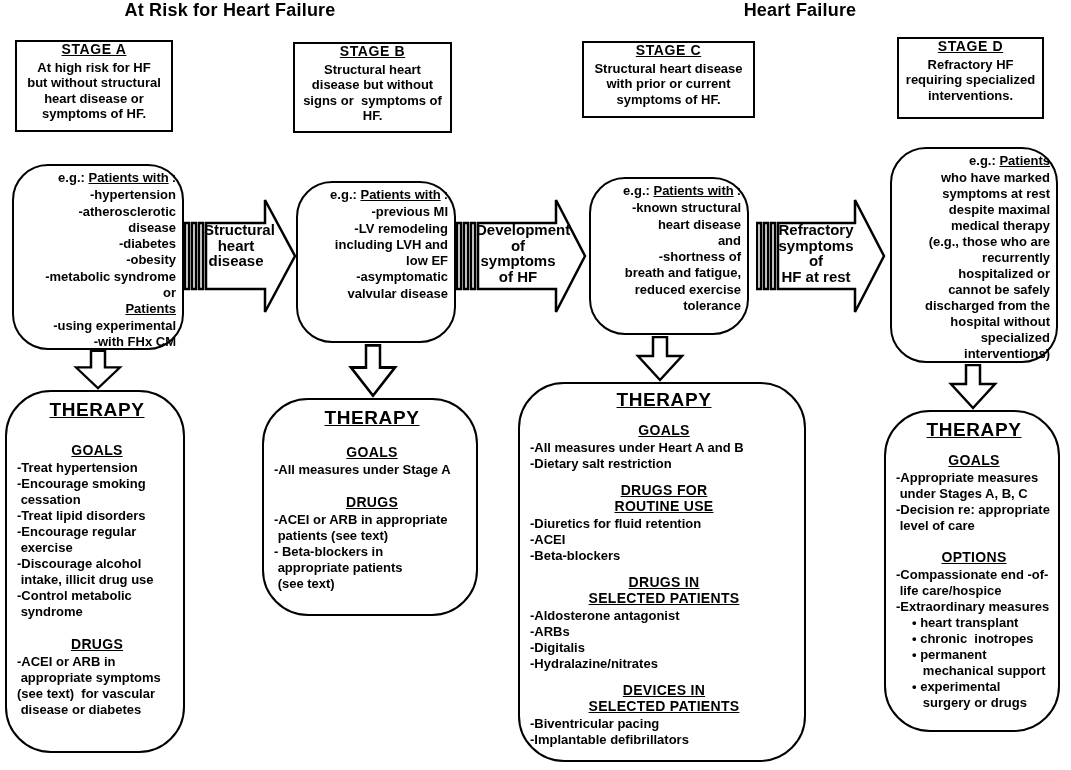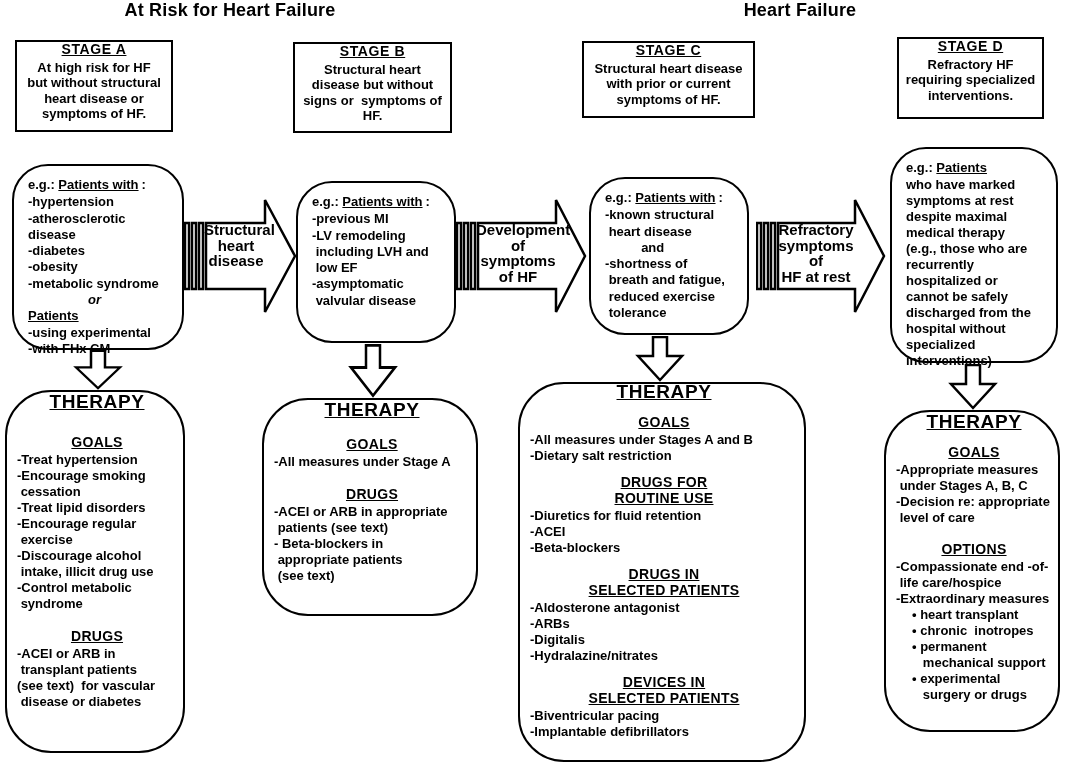--- a/index.html
+++ b/index.html
@@ -16,25 +16,25 @@
     position:absolute; border:2.5px solid #000; background:#fff;
     text-align:center; font-size:13px; line-height:15.5px; padding-top:0;
     box-sizing:border-box;
   }
   .stage-title { font-size:14px; text-decoration:underline; letter-spacing:0.6px; margin-bottom:2px; }
 
   .round {
     position:absolute; border:2.5px solid #000; background:#fff;
     box-sizing:border-box; font-size:13px; line-height:16.3px;
   }
-  .eg { border-radius:36px; padding:11px 6px 0 14px; }
+  .eg { border-radius:36px; padding:4px 6px 0 14px;text-align:right; }
   .eg-head { margin-bottom:1px; }
-  .or-line { font-style:italic; margin-left:60px; }
-
-  .therapy { border-radius:46px; padding:0 6px 0 10px; line-height:16px; }
+  .or-line { margin-left:60px; }
+
+  .therapy { border-radius:46px; padding:8px 6px 0 10px; line-height:16px; }
   .therapy-title { font-size:19px; text-align:center; text-decoration:underline; letter-spacing:0.6px; margin-top:2px; }
   .sec-head { font-size:14px; text-align:center; text-decoration:underline; white-space:pre-line; margin-top:20px; margin-bottom:2px; letter-spacing:0.3px; }
   .sec-body { white-space:pre-wrap; }
   .bullets { margin-left:16px; white-space:pre-wrap; }
 
   .arrow-svg { position:absolute; }
   .arrow-label {
     position:absolute; font-size:15px; line-height:15.5px; text-align:center;
     white-space:pre-line;
   }
@@ -176,41 +176,41 @@
  cessation
 -Treat lipid disorders
 -Encourage regular
  exercise
 -Discourage alcohol
  intake, illicit drug use
 -Control metabolic
  syndrome</div>
     <div class="sec-head" style="margin-top:16px;">DRUGS</div>
     <div class="sec-body">-ACEI or ARB in
- transplant patients
+ appropriate symptoms
 (see text)  for vascular
  disease or diabetes</div>
   </div>
 
   <div class="round therapy" style="left:262px; top:398px; width:216px; height:218px;">
     <div class="therapy-title">THERAPY</div>
     <div class="sec-head" style="margin-top:18px;">GOALS</div>
     <div class="sec-body">-All measures under Stage A</div>
     <div class="sec-head" style="margin-top:16px;">DRUGS</div>
     <div class="sec-body">-ACEI or ARB in appropriate
  patients (see text)
 - Beta-blockers in
  appropriate patients
  (see text)</div>
   </div>
 
   <div class="round therapy" style="left:518px; top:382px; width:288px; height:380px;">
     <div class="therapy-title" style="margin-top:0;">THERAPY</div>
     <div class="sec-head" style="margin-top:14px;">GOALS</div>
-    <div class="sec-body">-All measures under Stages A and B
+    <div class="sec-body">-All measures under Heart A and B
 -Dietary salt restriction</div>
     <div class="sec-head" style="margin-top:10px;">DRUGS FOR
 ROUTINE USE</div>
     <div class="sec-body">-Diuretics for fluid retention
 -ACEI
 -Beta-blockers</div>
     <div class="sec-head" style="margin-top:10px;">DRUGS IN
 SELECTED PATIENTS</div>
     <div class="sec-body">-Aldosterone antagonist
 -ARBs

